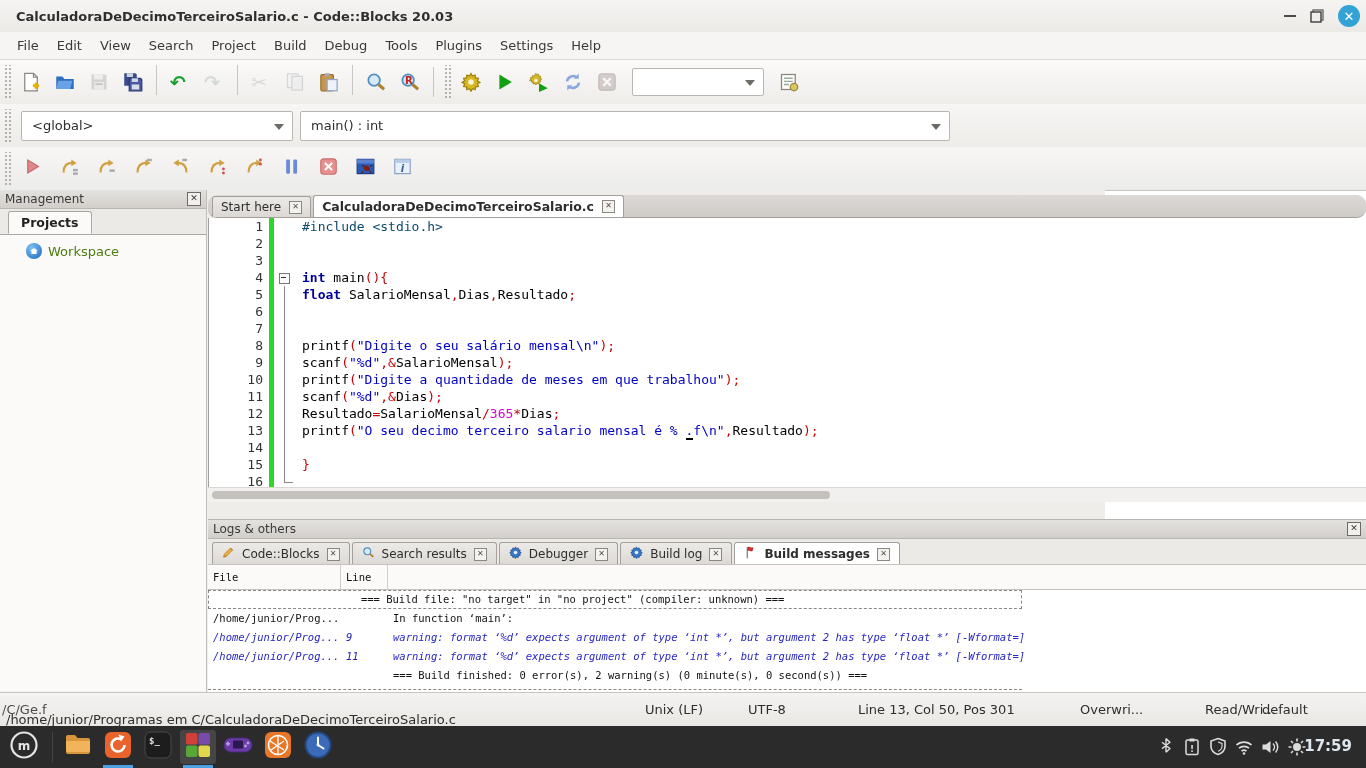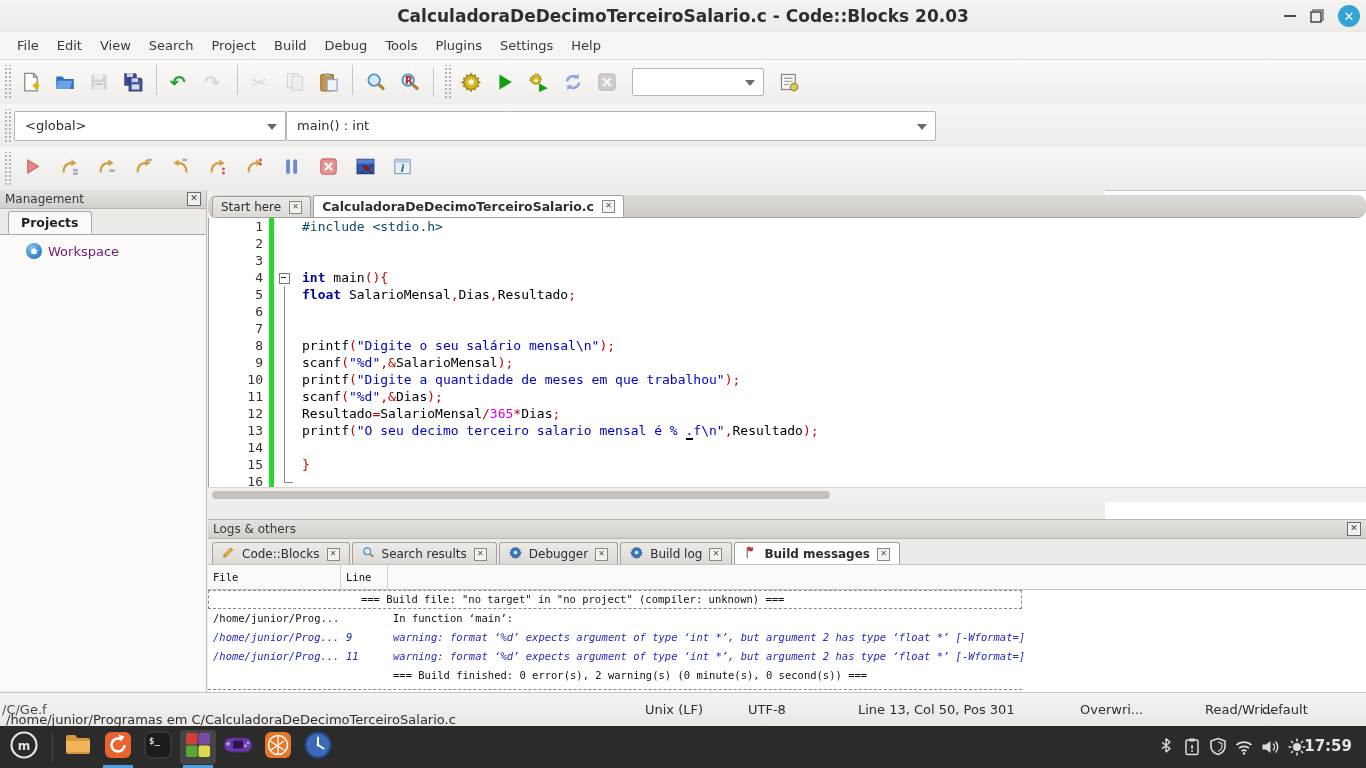--- a/index.html
+++ b/index.html
@@ -3,22 +3,22 @@
 <meta charset="utf-8">
 <style>
   html,body{margin:0;padding:0;}
   .screen{position:relative;width:1366px;height:768px;overflow:hidden;
     font-family:"DejaVu Sans","Liberation Sans",sans-serif;background:#ffffff;
     -webkit-font-smoothing:antialiased;}
   
   .titlebar{position:absolute;left:0;top:0;width:1366px;height:32px;
     background:linear-gradient(#f6f4f2,#eceae7);border-bottom:1px solid #d5d2ce;
     display:flex;align-items:center;}
-  .title-text{position:absolute;left:0;right:0;text-align:center;font-size:17px;
-    font-weight:bold;color:#2e2e2e;}
+  .title-text{position:absolute;left:0;right:0;font-size:13px;
+    font-weight:bold;color:#2e2e2e;padding-left:16px;}
   .win-controls{position:absolute;right:6px;top:0;height:32px;display:flex;
     align-items:center;gap:14px;}
   .minimize-glyph{width:12px;height:2px;background:#4a4a4a;}
   .close-circle{width:22px;height:22px;border-radius:50%;background:#33a3d6;
     color:#fff;font-size:13px;font-weight:bold;display:flex;align-items:center;
     justify-content:center;line-height:1;}
   
   .menubar{position:absolute;left:0;top:32px;width:1366px;height:28px;
     background:#f7f5f3;border-bottom:1px solid #ddd9d5;display:flex;
     align-items:center;padding-left:8px;box-sizing:border-box;}
@@ -37,21 +37,21 @@
   .tb-sep{width:1px;height:30px;background:#c9c6c1;margin:0 6px;}
   .glyph-icon{font-size:19px;line-height:20px;font-weight:bold;}
   .target-combo{width:130px;height:26px;background:#fff;border:1px solid #b9b6b1;
     border-radius:2px;margin:0 8px;position:relative;}
   .combo-arrow{position:absolute;right:8px;top:50%;margin-top:-2px;width:0;height:0;
     border-left:5px solid transparent;border-right:5px solid transparent;
     border-top:6px solid #6e6a66;}
   
   .combo-row{position:absolute;left:0;top:104px;width:1366px;height:43px;
     background:linear-gradient(#f8f6f4,#eeece9);border-bottom:1px solid #dedbd7;
-    display:flex;align-items:center;}
+    display:flex;align-items:center;gap:7px;}
   .big-combo{height:30px;background:#fff;border:1px solid #b9b6b1;border-radius:2px;
     position:relative;display:flex;align-items:center;padding-left:10px;
     font-size:13px;color:#2e2e2e;box-sizing:border-box;}
   
   .debug-row{position:absolute;left:0;top:147px;width:1366px;height:43px;
     background:linear-gradient(#f8f6f4,#ececе9);background:linear-gradient(#f8f6f4,#ececea);
     border-bottom:1px solid #c9c6c1;display:flex;align-items:center;}
   .dbtn{width:37px;height:34px;display:flex;align-items:center;justify-content:center;}
   .dbtn svg{width:19px;height:19px;}
   
@@ -62,21 +62,21 @@
     border-bottom:1px solid #b9b6b1;display:flex;align-items:center;
     padding:0 5px;font-size:12px;color:#3a3a3a;}
   .boxed-x{margin-left:auto;width:12px;height:12px;border:1px solid #6e6a66;
     background:#f2f0ee;color:#3a3a3a;font-size:9px;line-height:11px;text-align:center;}
   .mgmt-tabrow{height:25px;border-bottom:1px solid #aba8a3;display:flex;
     align-items:flex-end;padding-left:8px;background:#eceae7;}
   .mgmt-tab{background:#fbfaf8;border:1px solid #aba8a3;border-bottom:1px solid #fbfaf8;
     border-radius:3px 3px 0 0;padding:3px 12px;font-size:12.5px;font-weight:bold;color:#222;}
   .mgmt-tree{background:#fbfaf8;height:456px;}
   .tree-item{display:flex;align-items:center;gap:6px;padding:8px 0 0 26px;
-    font-size:13px;color:#701a75;}
+    font-size:13px;color:#4d7c0f;}
   .ws-icon{width:16px;height:16px;border-radius:50%;
     background:radial-gradient(circle at 35% 30%,#7ec3f2,#1565c0);position:relative;}
   .ws-icon::after{content:"";position:absolute;left:4px;top:5px;width:8px;height:6px;
     background:#fff;clip-path:polygon(50% 0,100% 45%,82% 45%,82% 100%,18% 100%,18% 45%,0 45%);}
   
   .editor-area{position:absolute;left:208px;top:0;width:1158px;height:502px;}
   .ed-tabbar{position:absolute;left:0;top:5px;width:1158px;height:23px;
     background:linear-gradient(#dcd9d6,#cfccc8);border-bottom:1px solid #a3a09b;
     display:flex;align-items:flex-end;padding-left:4px;box-sizing:border-box;border-radius:9px;}
   .ed-tab{display:flex;align-items:center;gap:8px;padding:3px 8px;font-size:12px;

